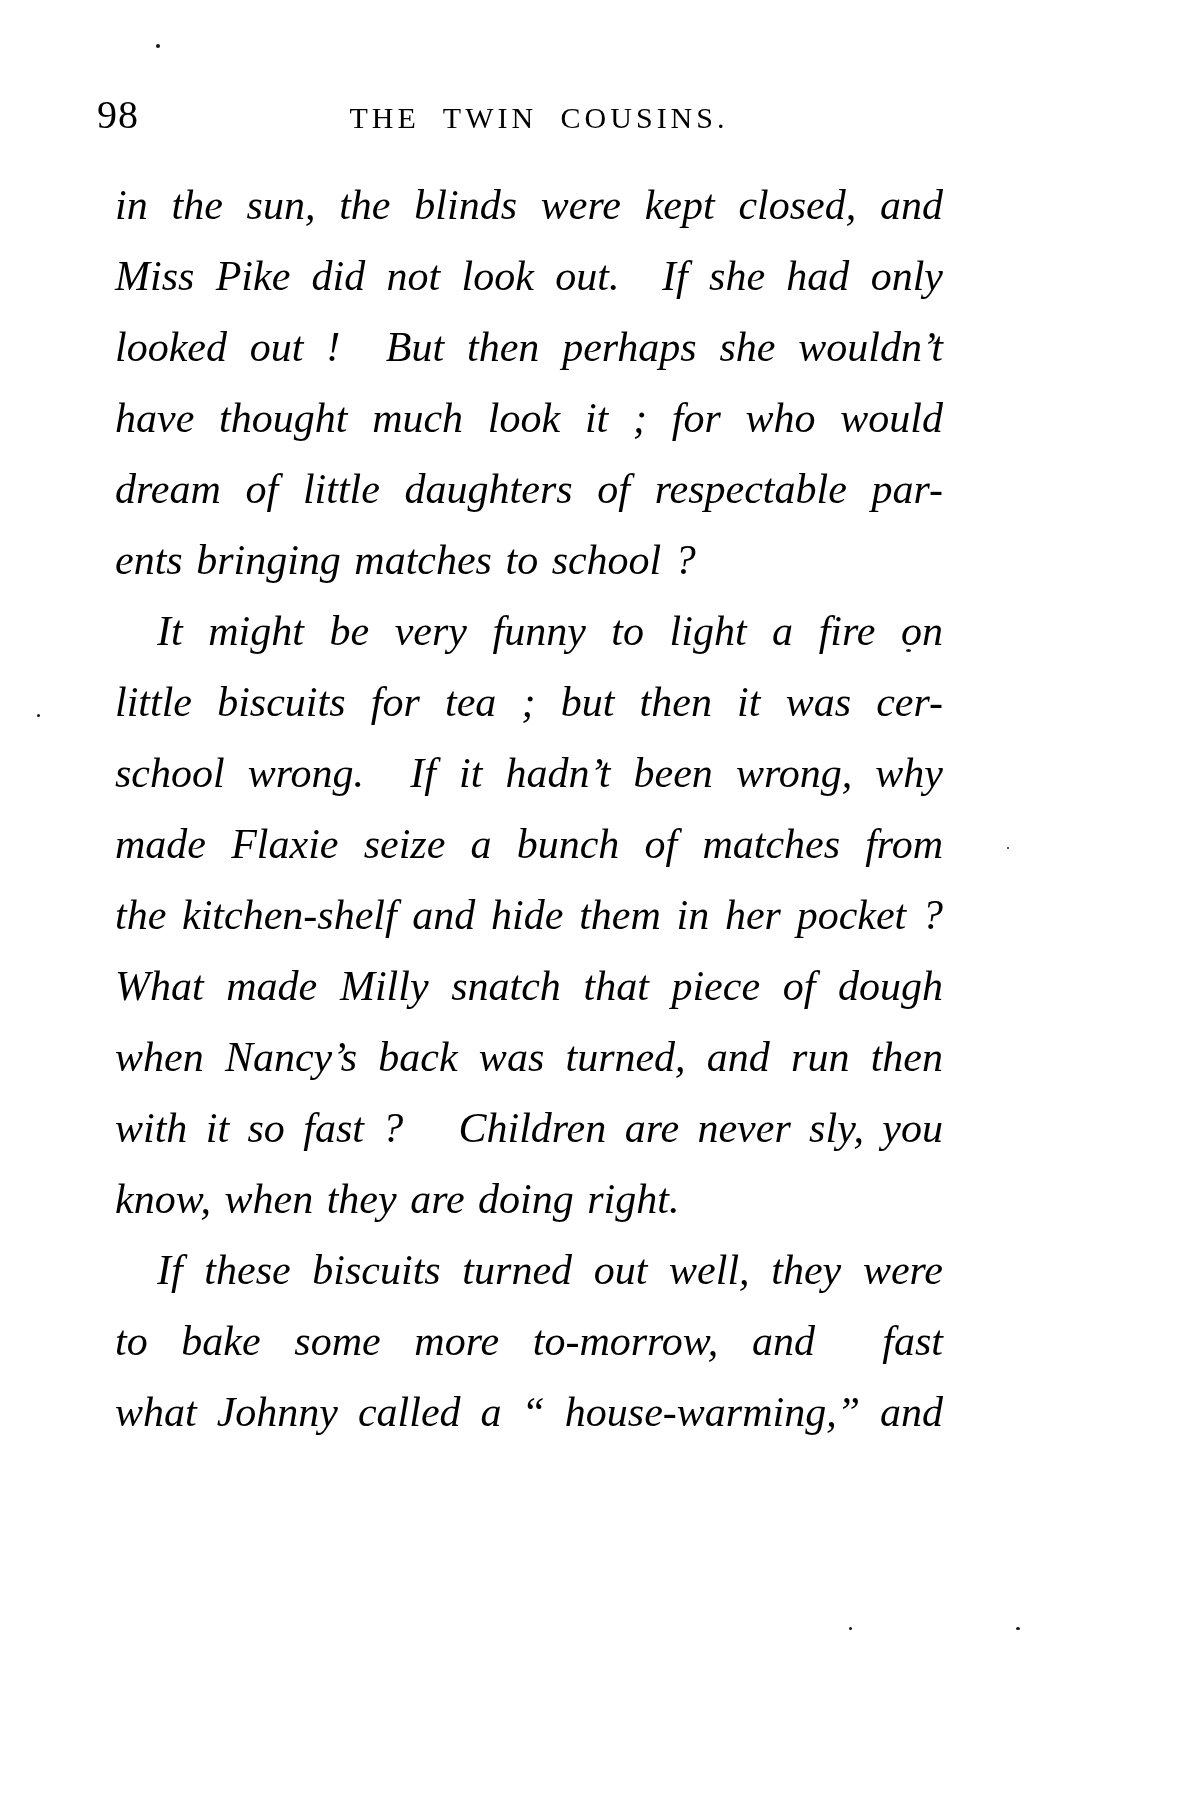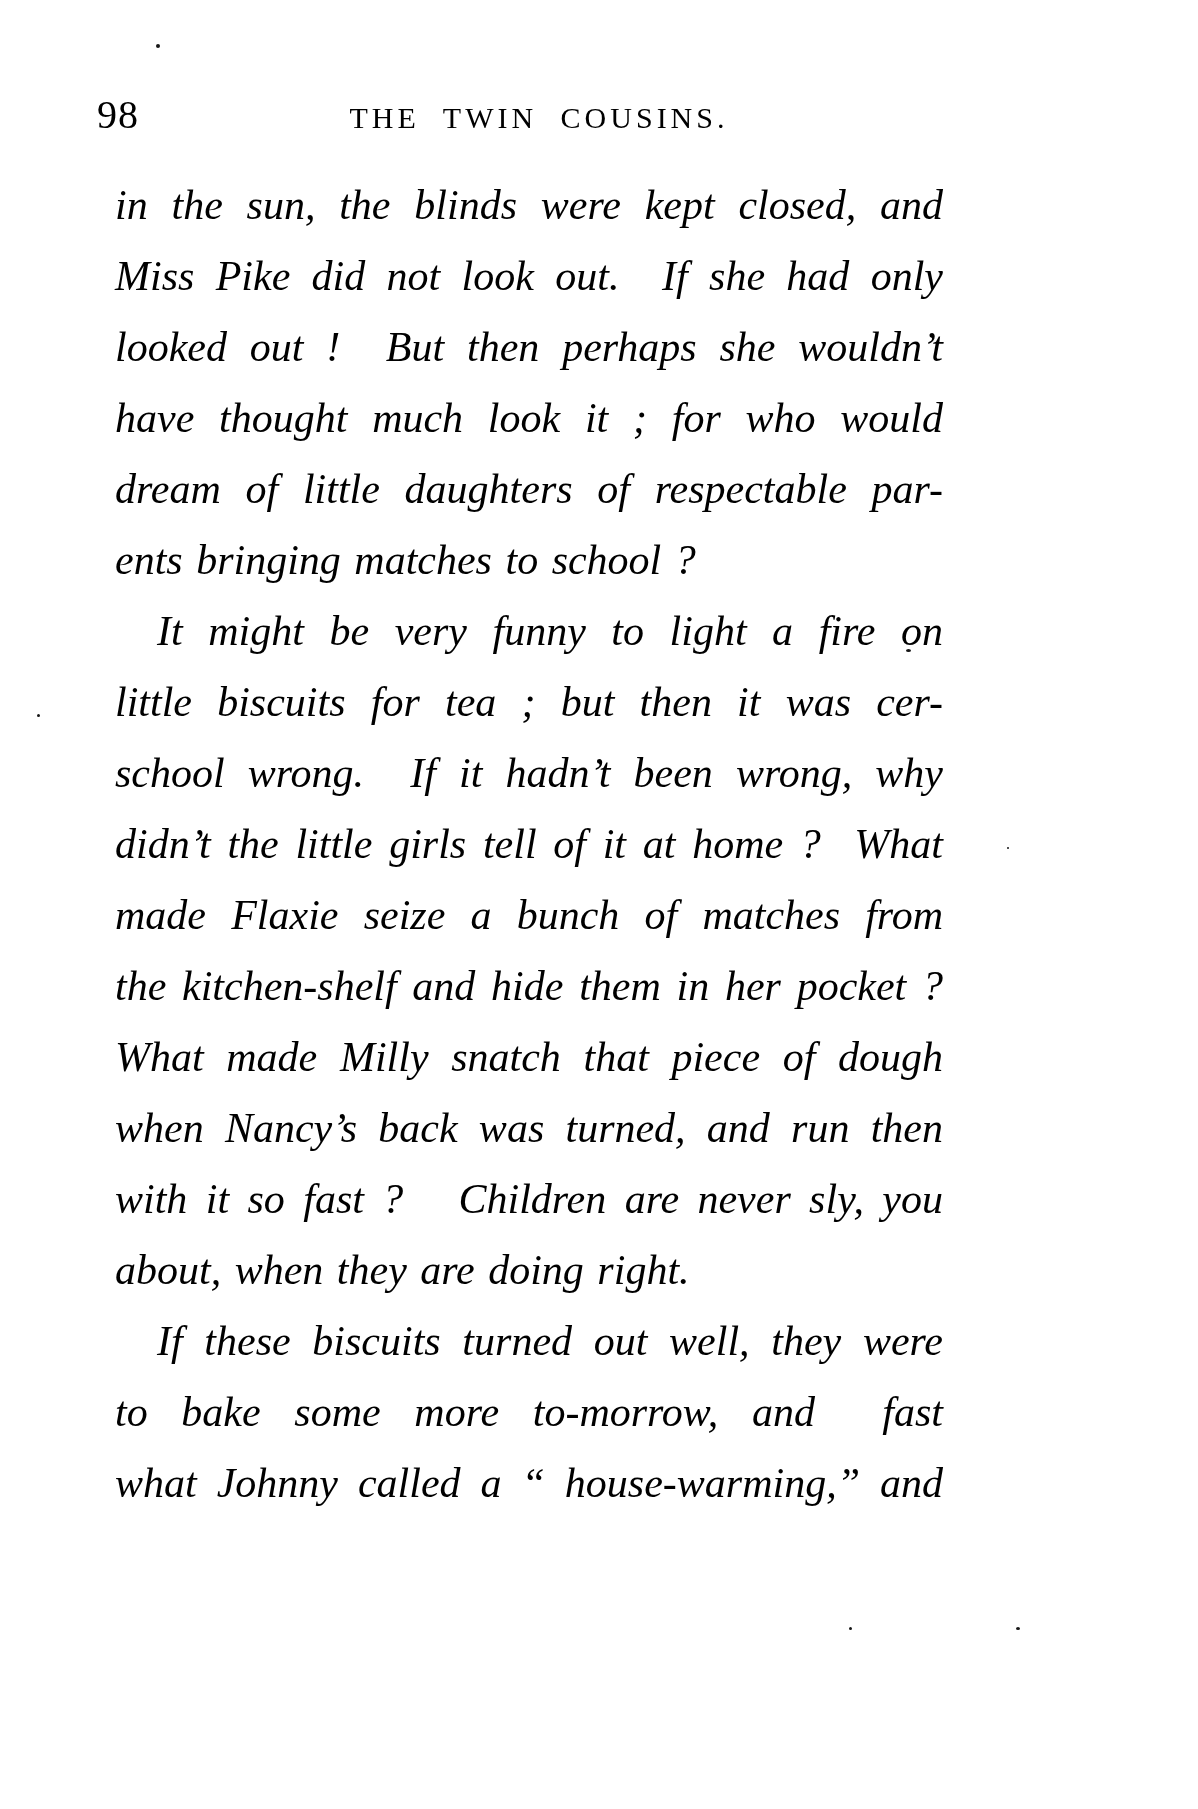--- a/index.html
+++ b/index.html
@@ -88,27 +88,26 @@
   <div class="text-block">
       <div class="text-line">in the sun, the blinds were kept closed, and</div>
       <div class="text-line">Miss Pike did not look out.  If she had only</div>
       <div class="text-line">looked out !  But then perhaps she wouldn’t</div>
       <div class="text-line">have thought much look it ; for who would</div>
       <div class="text-line">dream of little daughters of respectable par-</div>
       <div class="text-line para-end">ents bringing matches to school ?</div>
       <div class="text-line indent">It might be very funny to light a fire on</div>
       <div class="text-line">little biscuits for tea ; but then it was cer-</div>
       <div class="text-line">school wrong.  If it hadn’t been wrong, why</div>
-      <div class="text-line">didn’t the little girls tell of it at home ?  What</div>
       <div class="text-line">made Flaxie seize a bunch of matches from</div>
       <div class="text-line">the kitchen-shelf and hide them in her pocket ?</div>
       <div class="text-line">What made Milly snatch that piece of dough</div>
       <div class="text-line">when Nancy’s back was turned, and run then</div>
       <div class="text-line">with it so fast ?   Children are never sly, you</div>
-      <div class="text-line para-end">about, when they are doing right.</div>
+      <div class="text-line para-end">know, when they are doing right.</div>
       <div class="text-line indent">If these biscuits turned out well, they were</div>
       <div class="text-line">to bake some more to-morrow, and  fast</div>
       <div class="text-line">what Johnny called a “ house-warming,” and</div>
     </div>
 
   <div id="speck-layer">
       <div class="speck" style="left: 156px; top: 44px; width: 4px; height: 4px;"></div>
       <div class="speck" style="left: 37px; top: 714px; width: 3px; height: 3px;"></div>
       <div class="speck" style="left: 906px; top: 649px; width: 5px; height: 3px;"></div>
       <div class="speck" style="left: 1007px; top: 847px; width: 2px; height: 2px;"></div>

